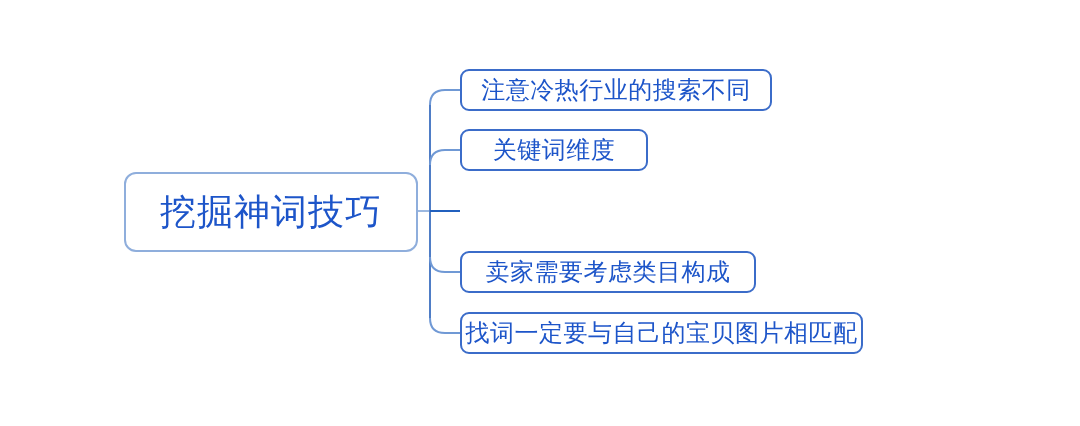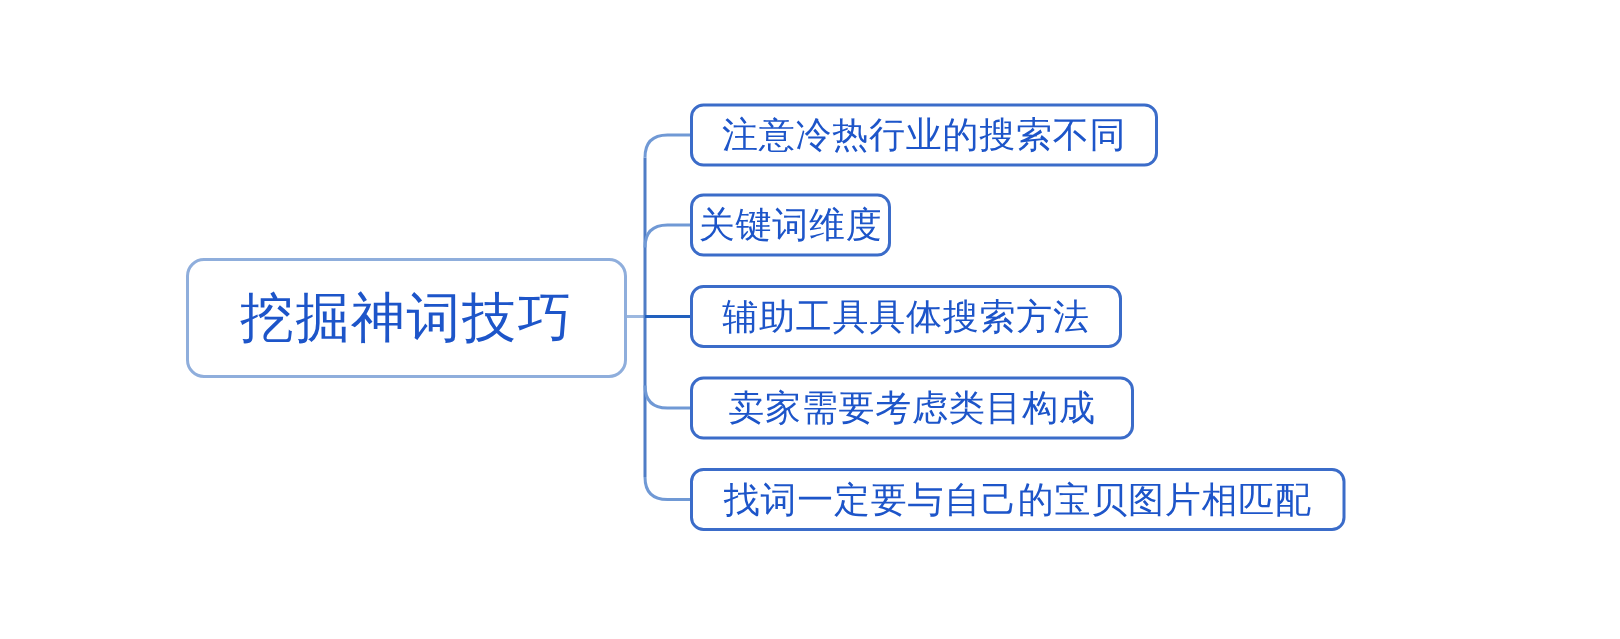--- a/index.html
+++ b/index.html
@@ -59,24 +59,24 @@
   }
   .child-node{
     height:42px;
     left:460px;
     border:2px solid var(--child-border);
     border-radius:9px;
     font-size:24px;
     letter-spacing:0.5px;
   }
   .child-1{top:69px;width:312px;}
-  .child-2{top:129px;width:134px;}
+  .child-2{top:129px;width:188px;}
   .child-3{top:190px;width:288px;}
   .child-4{top:251px;width:296px;}
-  .child-5{top:312px;width:437px;text-align:right;}
+  .child-5{top:312px;width:403px;text-align:right;}
 </style>
 </head>
 <body>
 
 <div class="canvas">
 
   <svg class="connectors" viewBox="0 0 1080 426" xmlns="http://www.w3.org/2000/svg">
     <path class="ln-light" d="M 418 211 H 430"></path>
     <path class="ln-spine" d="M 430 105 V 318"></path>
     <path class="ln-mid" d="M 430 105 Q 430 90 445 90 H 460"></path>
@@ -91,23 +91,20 @@
   </div>
 
   <div class="node child-node child-1">
     <span>注意冷热行业的搜索不同</span>
   </div>
 
   <div class="node child-node child-2">
     <span>关键词维度</span>
   </div>
 
-  <div class="node child-node child-3">
-    <span>辅助工具具体搜索方法</span>
-  </div>
 
   <div class="node child-node child-4">
     <span>卖家需要考虑类目构成</span>
   </div>
 
   <div class="node child-node child-5">
     <span>找词一定要与自己的宝贝图片相匹配</span>
   </div>
 
 </div>

